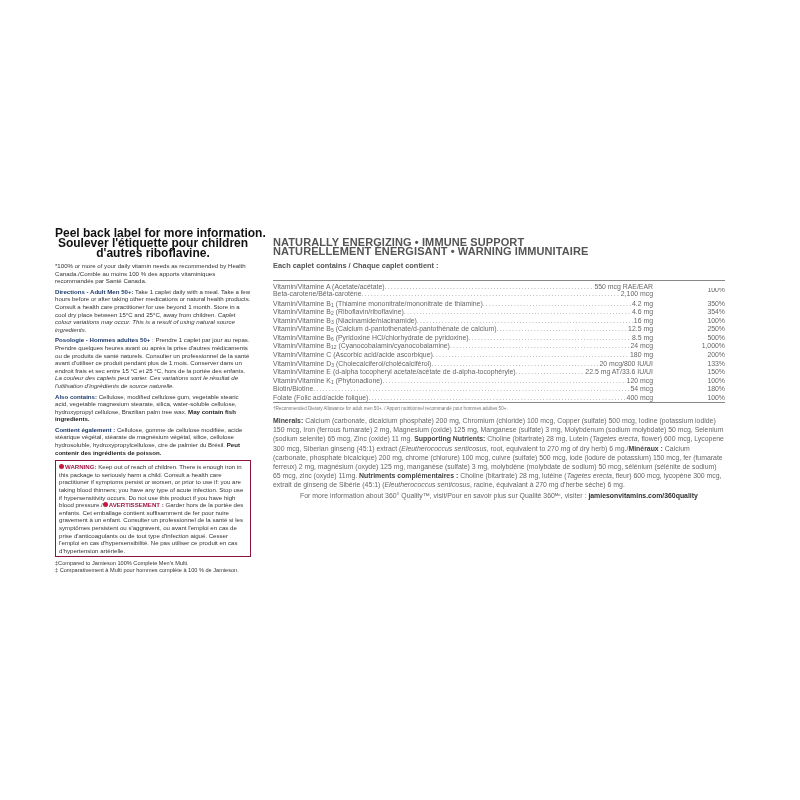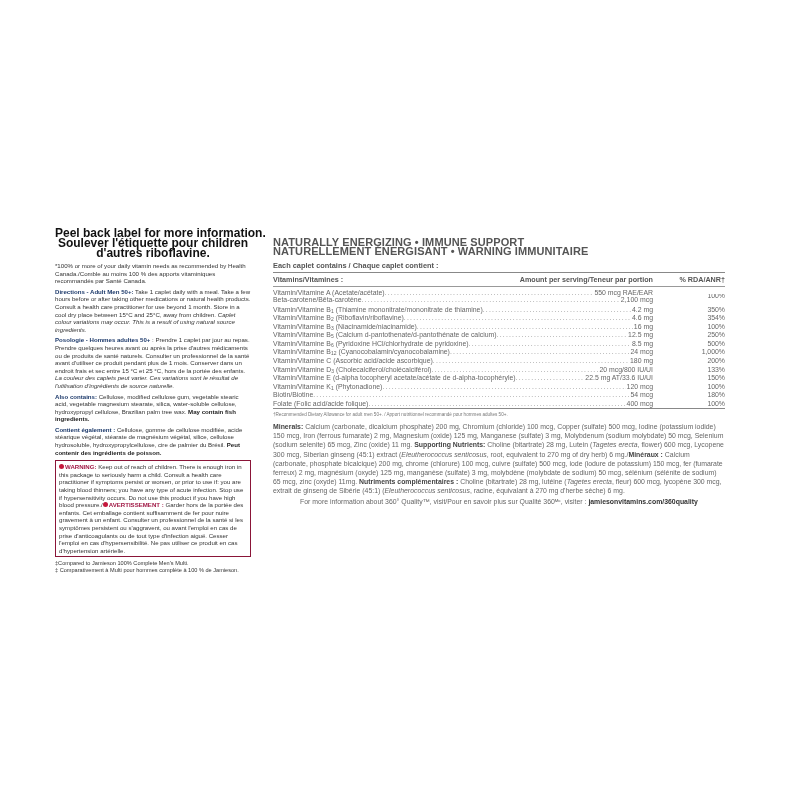--- a/index.html
+++ b/index.html
@@ -12,21 +12,21 @@
   .navy { color:#1d3a6b; font-weight:bold; }
   .b { font-weight:bold; color:#222; }
   .i { font-style:italic; }
   .warn { border:1px solid #8a1538; padding:2px 3px; margin:4px 0 3px 0; }
   .warnhead { color:#a01744; font-weight:bold; }
   .dot { display:inline-block; width:5px; height:5px; border-radius:50%; background:#c4183c; vertical-align:0; margin-right:1px; }
   .foot { font-size:5.6px; line-height:7px; color:#333; }
 
   .right { position:absolute; left:273px; top:238px; width:452px; font-size:6.9px; color:#666; }
   .tag { text-align:left; font-weight:bold; font-size:11px; line-height:8.6px; color:#555; letter-spacing:0.1px; }
-  .each { font-weight:bold; font-size:7.4px; color:#555; margin-top:6px; padding-bottom:2px; border-bottom:1.5px solid #888; }
+  .each { font-weight:bold; font-size:7.4px; color:#555; margin-top:6px; padding-bottom:10px; border-bottom:1.5px solid #888; }
   .thead { display:flex; font-weight:bold; font-size:7.2px; color:#555; padding:2px 0 2px 0; border-bottom:1px solid #999; }
   .thead .c1 { flex:1; }
   .thead .c2 { width:155px; text-align:right; }
   .thead .c3 { width:72px; text-align:right; }
   .rows { padding-top:2px; border-bottom:1.2px solid #888; }
   .row { display:flex; height:8.55px; line-height:8.55px; white-space:nowrap; overflow:hidden; }
   .row .name { flex:0 1 auto; overflow:hidden; }
   .row .lead { flex:1; overflow:hidden; letter-spacing:1.2px; color:#888; }
   .row .lead::after { content:"........................................................................................................................................"; }
   .row .amt { flex:0 0 auto; padding-left:1px; }
@@ -65,25 +65,20 @@
     <span class="dot"></span><span class="warnhead">WARNING:</span><span> Keep out of reach of children. There is enough iron in this package to seriously harm a child. Consult a health care practitioner if symptoms persist or worsen, or prior to use if: you are taking blood thinners; you have any type of acute infection. Stop use if hypersensitivity occurs. Do not use this product if you have high blood pressure./</span><span class="dot"></span><span class="warnhead">AVERTISSEMENT :</span><span> Garder hors de la portée des enfants. Cet emballage contient suffisamment de fer pour nuire gravement à un enfant. Consulter un professionnel de la santé si les symptômes persistent ou s'aggravent, ou avant l'emploi en cas de prise d'anticoagulants ou de tout type d'infection aiguë. Cesser l'emploi en cas d'hypersensibilité. Ne pas utiliser ce produit en cas d'hypertension artérielle.</span>
   </div>
   <div class="foot">‡Compared to Jamieson 100% Complete Men's Multi.</div>
   <div class="foot">‡ Comparativement à Multi pour hommes complète à 100 % de Jamieson.</div>
 </div>
 
 <div class="right">
   <div class="tag">NATURALLY ENERGIZING • IMMUNE SUPPORT</div>
   <div class="tag">NATURELLEMENT ÉNERGISANT • WARNING IMMUNITAIRE</div>
   <div class="each">Each caplet contains / Chaque caplet contient :</div>
-  <div class="thead">
-    <span class="c1">Vitamins/Vitamines :</span>
-    <span class="c2">Amount per serving/Teneur par portion</span>
-    <span class="c3">% RDA/ANR†</span>
-  </div>
   <div class="rows">
     <div class="row nopct">
         <span class="name">Vitamin/Vitamine A (Acetate/acétate)</span>
         <span class="lead"></span>
         <span class="amt">550 mcg RAE/EAR</span>
         <span class="pct">-</span>
       </div>
     <div class="row" style="margin-top:-4px;height:12px;line-height:12px;">
         <span class="name">Beta-carotene/Bêta-carotène</span>
         <span class="lead"></span>

